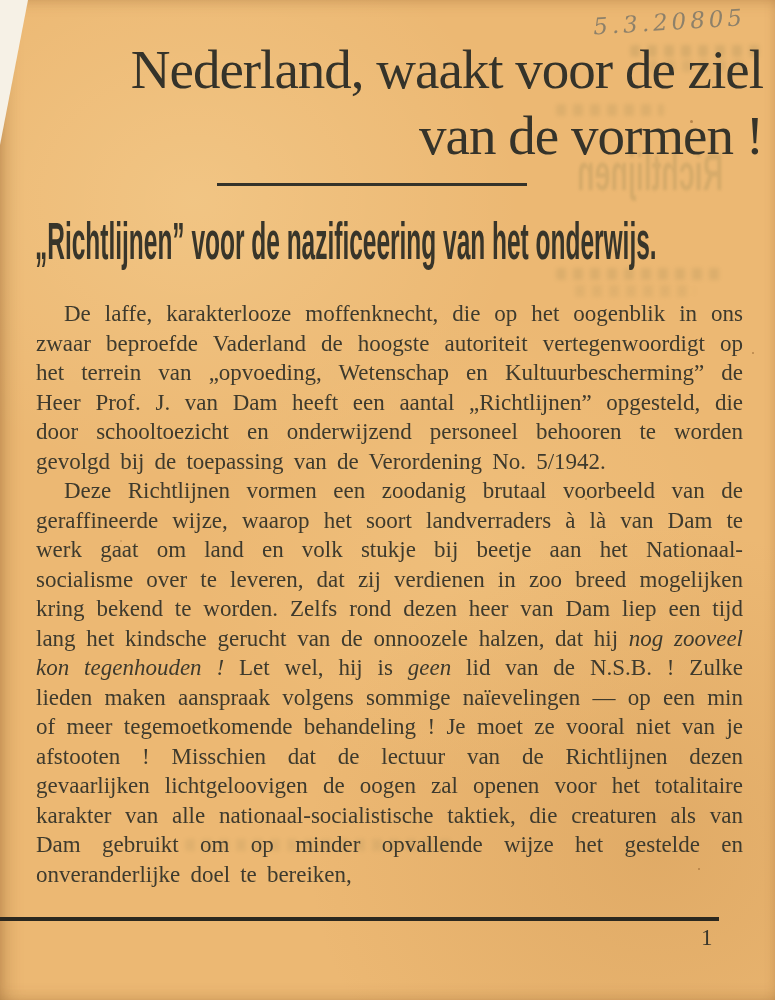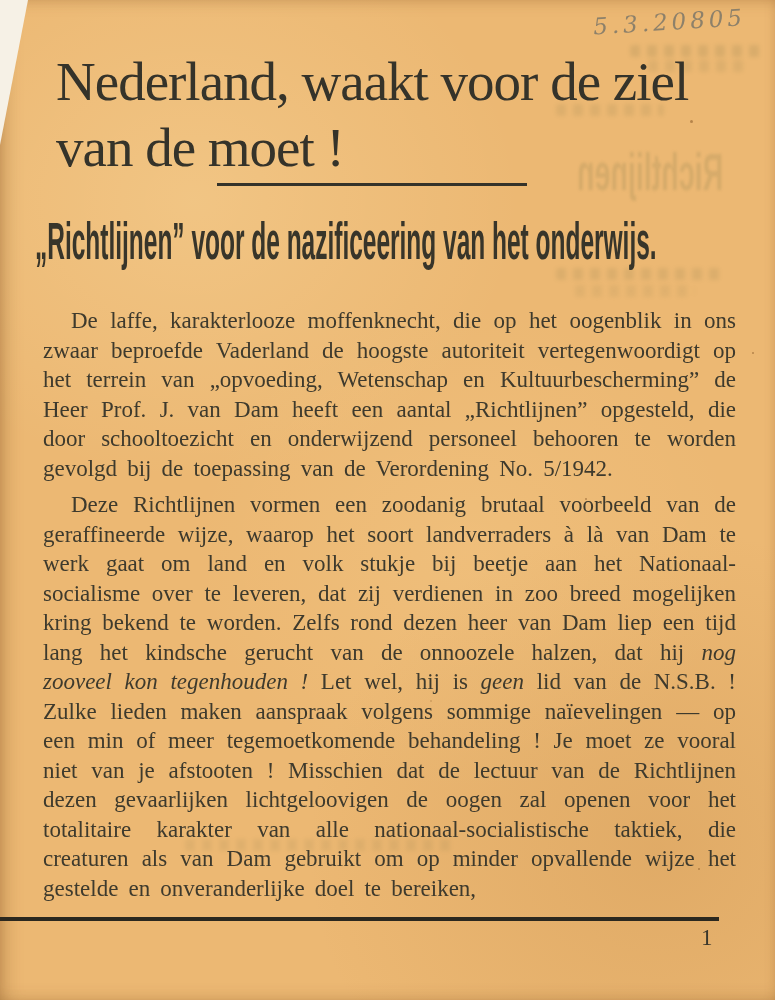--- a/index.html
+++ b/index.html
@@ -41,22 +41,22 @@
     font-size: 23px;
     letter-spacing: 4px;
     color: rgba(125, 119, 105, 0.85);
     transform: rotate(-3.5deg);
     white-space: nowrap;
   }
 
   .title {
     position: absolute;
     top: 33px; left: 0; right: 8px;
-    margin: 16px;
-    text-align: left;
+    margin: 4px;
+    text-align: right;
     font-family: "Liberation Serif", serif;
     font-weight: normal;
     font-size: 55px;
     line-height: 66px;
     letter-spacing: -1px;
     color: #35332a;
     padding-left: 40px;
   }
   .title-line { display: block; white-space: nowrap; }
 
@@ -86,21 +86,21 @@
     position: absolute;
     top: 299px; left: 36px;
     width: 707px;
     font-family: "Liberation Serif", serif;
     font-size: 23px;
     line-height: 29.5px;
     text-align: justify;
     word-spacing: 0.19em;
     color: #3e3a2d;
   }
-  .body-text p { margin: 7px; text-indent: 28px; }
+  .body-text p { margin: 0; text-indent: 28px; }
   .body-text em { font-style: italic; }
 
   .bottom-rule {
     position: absolute;
     top: 917px; left: 0;
     width: 719px; height: 4px;
     background: #2b281f;
   }
 
   .page-number {
@@ -163,21 +163,21 @@
   <div class="speck" style="top:868px; left:698px; width:2px; height:2px;"></div>
   <div class="speck" style="top:540px; left:120px; width:2px; height:2px; opacity:0.6;"></div>
   <div class="speck" style="top:700px; left:430px; width:2px; height:2px; opacity:0.5;"></div>
 
   <div class="scan-corner"></div>
 
   <div class="handwriting">5.3.20805</div>
 
   <h1 class="title">
     <span class="title-line">Nederland, waakt voor de ziel</span>
-    <span class="title-line">van de moet !</span>
+    <span class="title-line">van de vormen !</span>
   </h1>
   <div class="title-rule"></div>
 
   <h2 class="subtitle">„Richtlijnen” voor de nazificeering van het onderwijs.</h2>
 
   <div class="body-text">
     <p>De laffe, karakterlooze moffenknecht, die op het oogenblik in ons zwaar beproefde Vaderland de hoogste autoriteit vertegenwoordigt op het terrein van „opvoeding, Wetenschap en Kultuurbescherming” de Heer Prof. J. van Dam heeft een aantal „Richtlijnen” opgesteld, die door schooltoezicht en onderwijzend personeel behooren te worden gevolgd bij de toepassing van de Verordening No. 5/1942.</p>
     <p><span>Deze Richtlijnen vormen een zoodanig brutaal voorbeeld van de geraffineerde wijze, waarop het soort landverraders à là van Dam te werk gaat om land en volk stukje bij beetje aan het Nationaal-socialisme over te leveren, dat zij verdienen in zoo breed mogelijken kring bekend te worden. Zelfs rond dezen heer van Dam liep een tijd lang het kindsche gerucht van de onnoozele halzen, dat hij </span><em>nog zooveel kon tegenhouden !</em><span> Let wel, hij is </span><em>geen</em><span> lid van de N.S.B. ! Zulke lieden maken aanspraak volgens sommige naïevelingen — op een min of meer tegemoetkomende behandeling ! Je moet ze vooral niet van je afstooten ! Misschien dat de lectuur van de Richtlijnen dezen gevaarlijken lichtgeloovigen de oogen zal openen voor het totalitaire karakter van alle nationaal-socialistische taktiek, die creaturen als van Dam gebruikt om op minder opvallende wijze het gestelde en onveranderlijke doel te bereiken,</span></p>
   </div>
 

